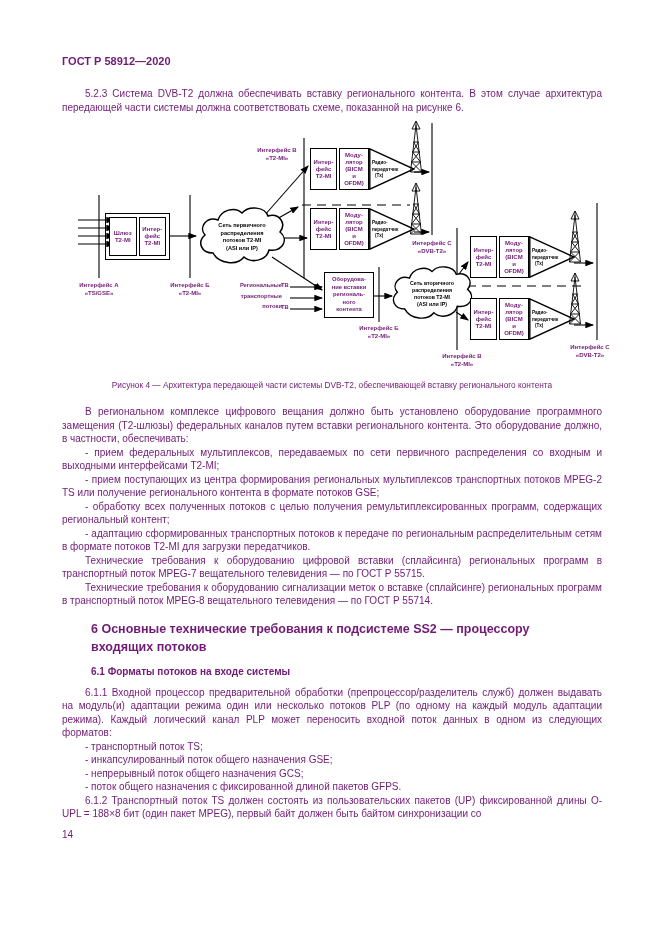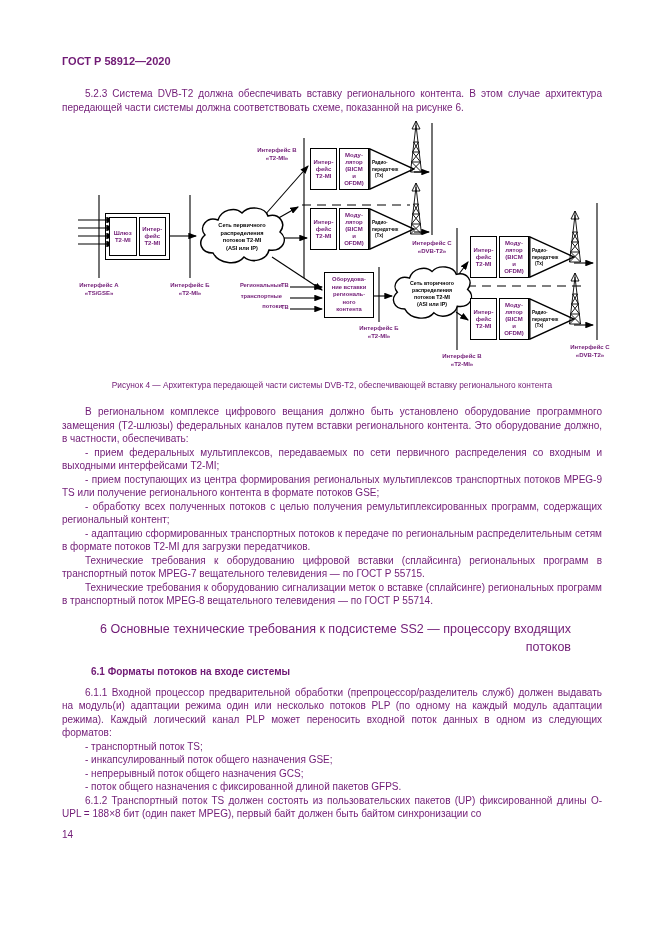--- a/index.html
+++ b/index.html
@@ -35,22 +35,22 @@
   .chain{position:absolute;display:flex;height:42px;}
   .tritext{font:bold 4.6px "Liberation Sans",sans-serif;}
   .cloudtext{font:bold 5.6px "Liberation Sans",sans-serif;text-anchor:middle;}
   .reg-inputs{
     position:absolute;left:158px;top:160px;width:62px;text-align:right;
     font-weight:bold;font-size:5.8px;line-height:10.6px;white-space:pre-line;
   }
   .tv-tag{position:absolute;font-weight:bold;font-size:5.8px;}
   .caption{font-size:8.3px;text-align:center;margin-top:8px;margin-bottom:15px;}
   .sec-title{
-    font-size:12.5px;font-weight:normal;line-height:18px;margin:12px 0 10px 29px;
-    max-width:480px;text-align:right;
+    font-size:12.5px;font-weight:bold;line-height:18px;margin:12px 0 10px 29px;
+    max-width:480px;text-align:left;
   }
   .subsec-title{font-size:10px;font-weight:bold;margin:0 0 9px 29px;}
   .page-num{font-size:10px;margin-top:8px;}
 </style>
 </head>
 <body>
 
 <div class="page">
 
   <div class="doc-number">ГОСТ Р 58912—2020</div>
@@ -238,21 +238,21 @@
     <div class="iface-label" style="left:371px;top:233px;">Интерфейс В
 «T2-MI»</div>
     <div class="iface-label" style="left:499px;top:224px;">Интерфейс С
 «DVB-T2»</div>
   </div>
 
   <div class="caption">Рисунок 4 — Архитектура передающей части системы DVB-T2, обеспечивающей вставку регионального контента</div>
 
   <p class="para ind">В региональном комплексе цифрового вещания должно быть установлено оборудование программного замещения (Т2-шлюзы) федеральных каналов путем вставки регионального контента. Это оборудование должно, в частности, обеспечивать:</p>
   <p class="para ind">- прием федеральных мультиплексов, передаваемых по сети первичного распределения со входным и выходными интерфейсами T2-MI;</p>
-  <p class="para ind">- прием поступающих из центра формирования региональных мультиплексов транспортных потоков MPEG-9 TS или получение регионального контента в формате потоков GSE;</p>
+  <p class="para ind">- прием поступающих из центра формирования региональных мультиплексов транспортных потоков MPEG-2 TS или получение регионального контента в формате потоков GSE;</p>
   <p class="para ind">- обработку всех полученных потоков с целью получения ремультиплексированных программ, содержащих региональный контент;</p>
   <p class="para ind">- адаптацию сформированных транспортных потоков к передаче по региональным распределительным сетям в формате потоков T2-MI для загрузки передатчиков.</p>
   <p class="para ind">Технические требования к оборудованию цифровой вставки (сплайсинга) региональных программ в транспортный поток MPEG-7 вещательного телевидения — по ГОСТ Р 55715.</p>
   <p class="para ind">Технические требования к оборудованию сигнализации меток о вставке (сплайсинге) региональных программ в транспортный поток MPEG-8 вещательного телевидения — по ГОСТ Р 55714.</p>
 
   <div class="sec-title">6 Основные технические требования к подсистеме SS2 — процессору входящих потоков</div>
   <div class="subsec-title">6.1 Форматы потоков на входе системы</div>
 
   <p class="para ind">6.1.1 Входной процессор предварительной обработки (препроцессор/разделитель служб) должен выдавать на модуль(и) адаптации режима один или несколько потоков PLP (по одному на каждый модуль адаптации режима). Каждый логический канал PLP может переносить входной поток данных в одном из следующих форматов:</p>
   <p class="para ind">- транспортный поток TS;</p>

